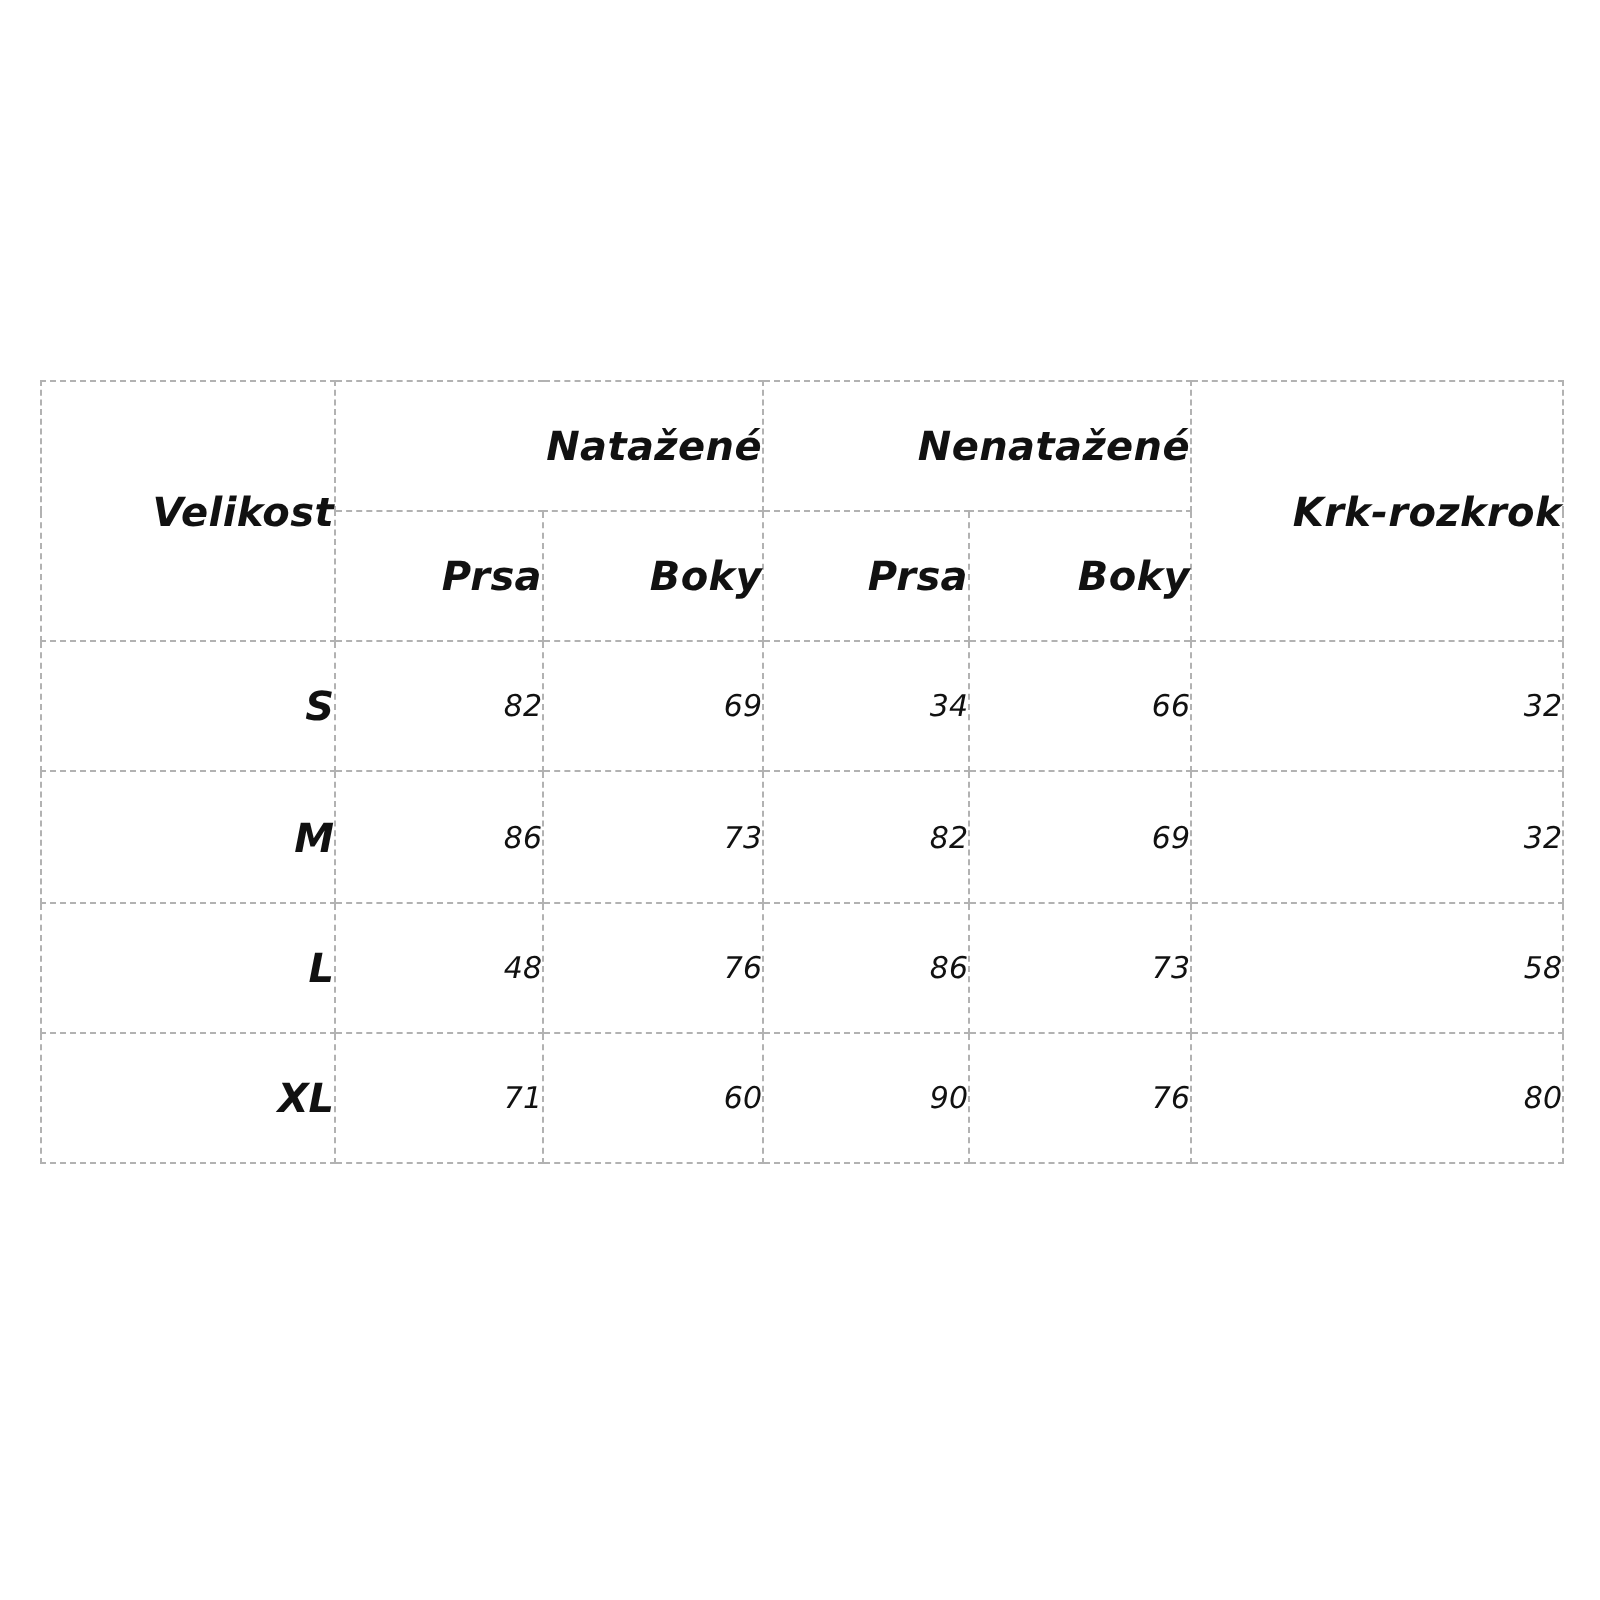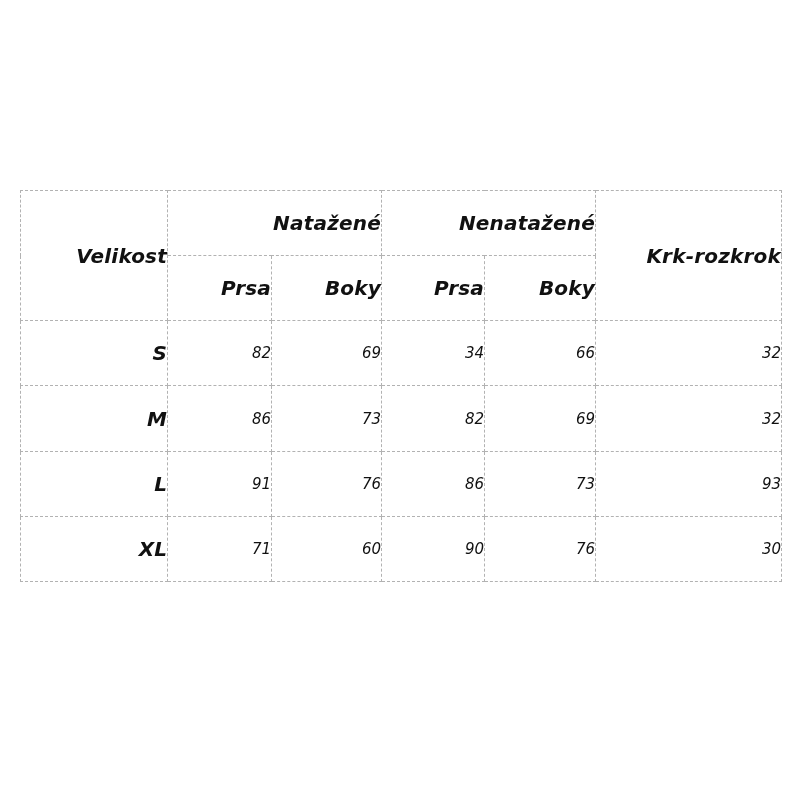--- a/index.html
+++ b/index.html
@@ -102,31 +102,31 @@
           <th class="size-hdr">M</th>
           <td class="value-cell">86</td>
           <td class="value-cell">73</td>
           <td class="value-cell">82</td>
           <td class="value-cell">69</td>
           <td class="value-cell">32</td>
         </tr>
 
         <tr class="data-row">
           <th class="size-hdr">L</th>
-          <td class="value-cell">91</td>
+          <td class="value-cell">48</td>
           <td class="value-cell">76</td>
           <td class="value-cell">86</td>
           <td class="value-cell">73</td>
-          <td class="value-cell">93</td>
+          <td class="value-cell">58</td>
         </tr>
 
         <tr class="data-row">
           <th class="size-hdr">XL</th>
           <td class="value-cell">71</td>
           <td class="value-cell">60</td>
           <td class="value-cell">90</td>
           <td class="value-cell">76</td>
-          <td class="value-cell">30</td>
+          <td class="value-cell">80</td>
         </tr>
       </tbody>
     </table>
   </div>
 </div>
 
 </body></html>

